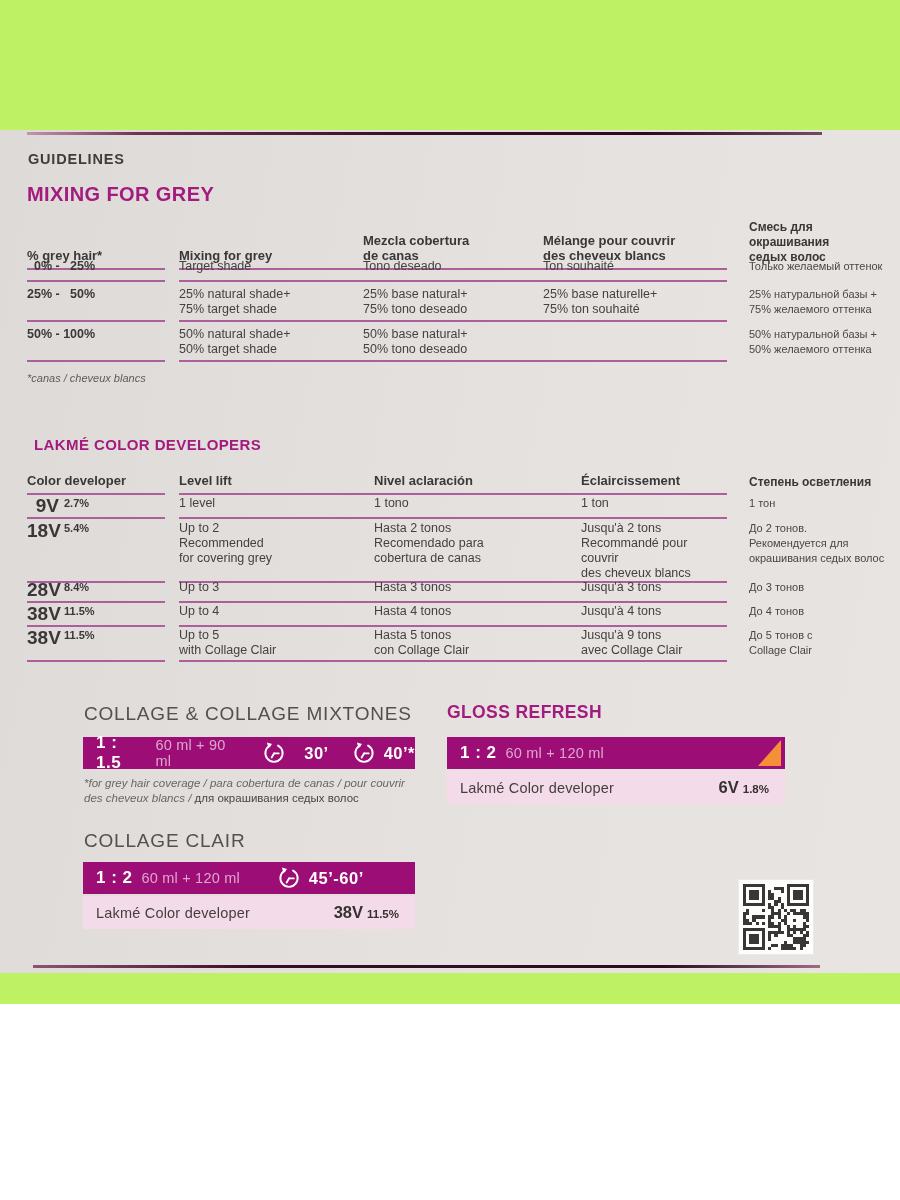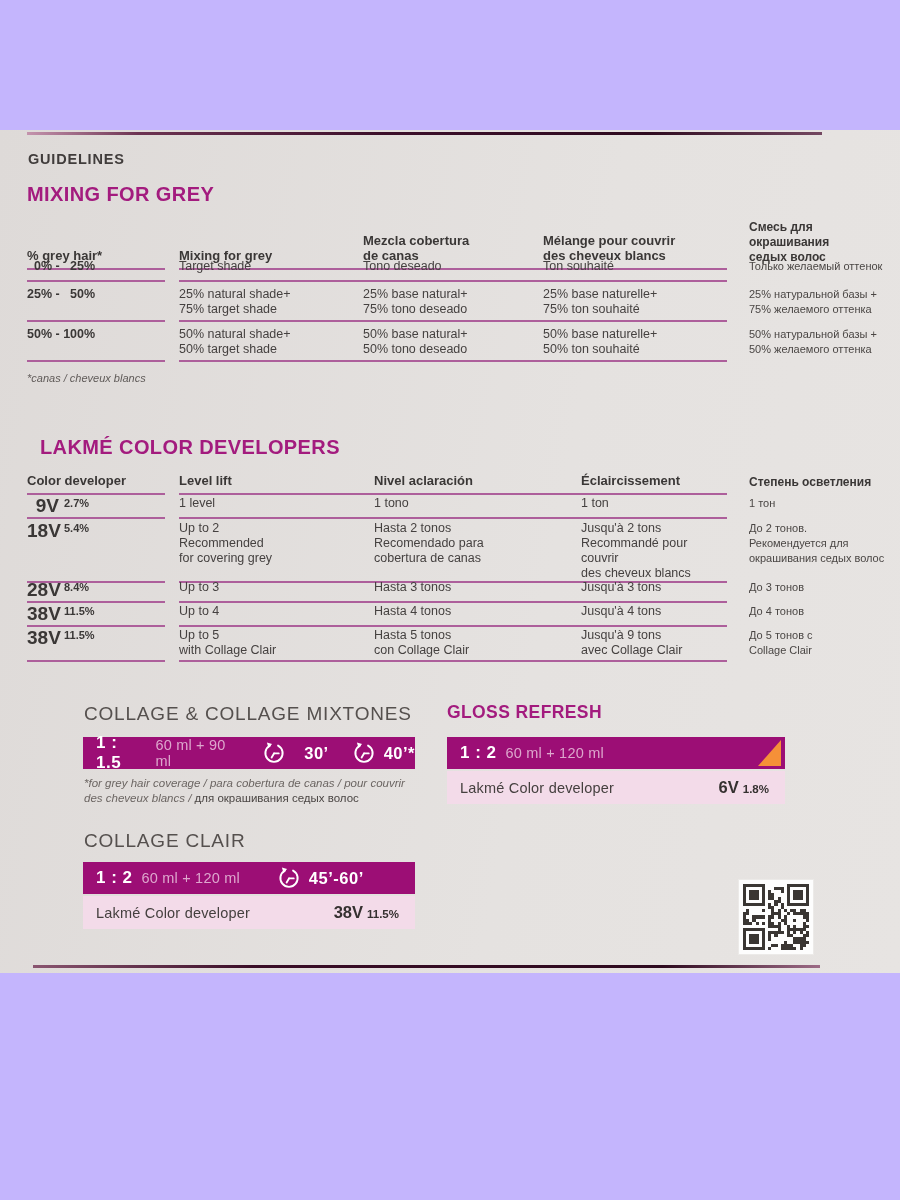--- a/index.html
+++ b/index.html
@@ -1,28 +1,28 @@
 <!DOCTYPE html>
 <html><head>
 <meta charset="utf-8">
 <style>
   html,body{margin:0;padding:0;background:#fff;}
-  .page{position:relative;width:900px;height:1200px;background:#c4b5fd;overflow:hidden;
+  .page{position:relative;width:900px;height:1004px;background:#bef264;overflow:hidden;
         font-family:"Liberation Sans",sans-serif;color:#454140;}
   .panel{position:absolute;left:0;top:130px;width:900px;height:843px;
          background:linear-gradient(100deg,#dedad8 0%,#e5e2e0 60%,#e7e4e2 100%);}
   .rule-top{position:absolute;left:27px;top:132px;width:795px;height:3px;
       background:linear-gradient(90deg,#c493ad 0%,#6d3352 14%,#3c0f2a 45%,#2e0a1f 78%,#744861 100%);}
   .rule-bottom{position:absolute;left:33px;top:965px;width:787px;height:3px;
       background:linear-gradient(90deg,#8a5570 0%,#3a0d27 28%,#2e0a1f 80%,#9d6b86 100%);}
   .abs{position:absolute;}
   .guidelines{left:28px;top:151px;font-size:14.5px;font-weight:bold;color:#403c3b;letter-spacing:.8px;}
   .h-magenta{font-weight:bold;color:#a31b7e;letter-spacing:.4px;}
   .title-mix{left:27px;top:183px;font-size:20px;}
-  .title-dev{left:40px;top:436px;font-size:20px;}
+  .title-dev{left:34px;top:436px;font-size:15px;}
   
   .tbl{position:absolute;left:27px;width:863px;}
   .t1{top:215px;} .t2{top:468px;}
   .trow{display:grid;grid-template-columns:138px 14px 548px 18px 145px;}
   .mid{display:grid;}
   .t1 .mid{grid-template-columns:184px 180px 184px;}
   .t2 .mid{grid-template-columns:195px 207px 146px;}
   .bline{border-bottom:2px solid #ad5f9b;}
   .hrow .cell{display:flex;align-items:flex-end;padding-bottom:5px;font-weight:bold;font-size:13px;color:#3a3736;line-height:15px;}
   .cell{white-space:pre-line;font-size:12.5px;line-height:15px;padding-top:5px;color:#454140;}
@@ -117,22 +117,20 @@
 75% желаемого оттенка</div>
     </div>
     <div class="trow t1r3">
       <div class="cell c1 bline">50% - 100%</div>
         <div></div>
       <div class="mid bline">
         <div class="cell">50% natural shade+
 50% target shade</div>
         <div class="cell">50% base natural+
 50% tono deseado</div>
-        <div class="cell">50% base naturelle+
-50% ton souhaité</div>
       </div>
         <div></div>
       <div class="cell ru">50% натуральной базы +
 50% желаемого оттенка</div>
     </div>
   </div>
   <div class="abs foot1">*canas / cheveux blancs</div>
 
   <div class="abs h-magenta title-dev">LAKMÉ COLOR DEVELOPERS</div>
 

